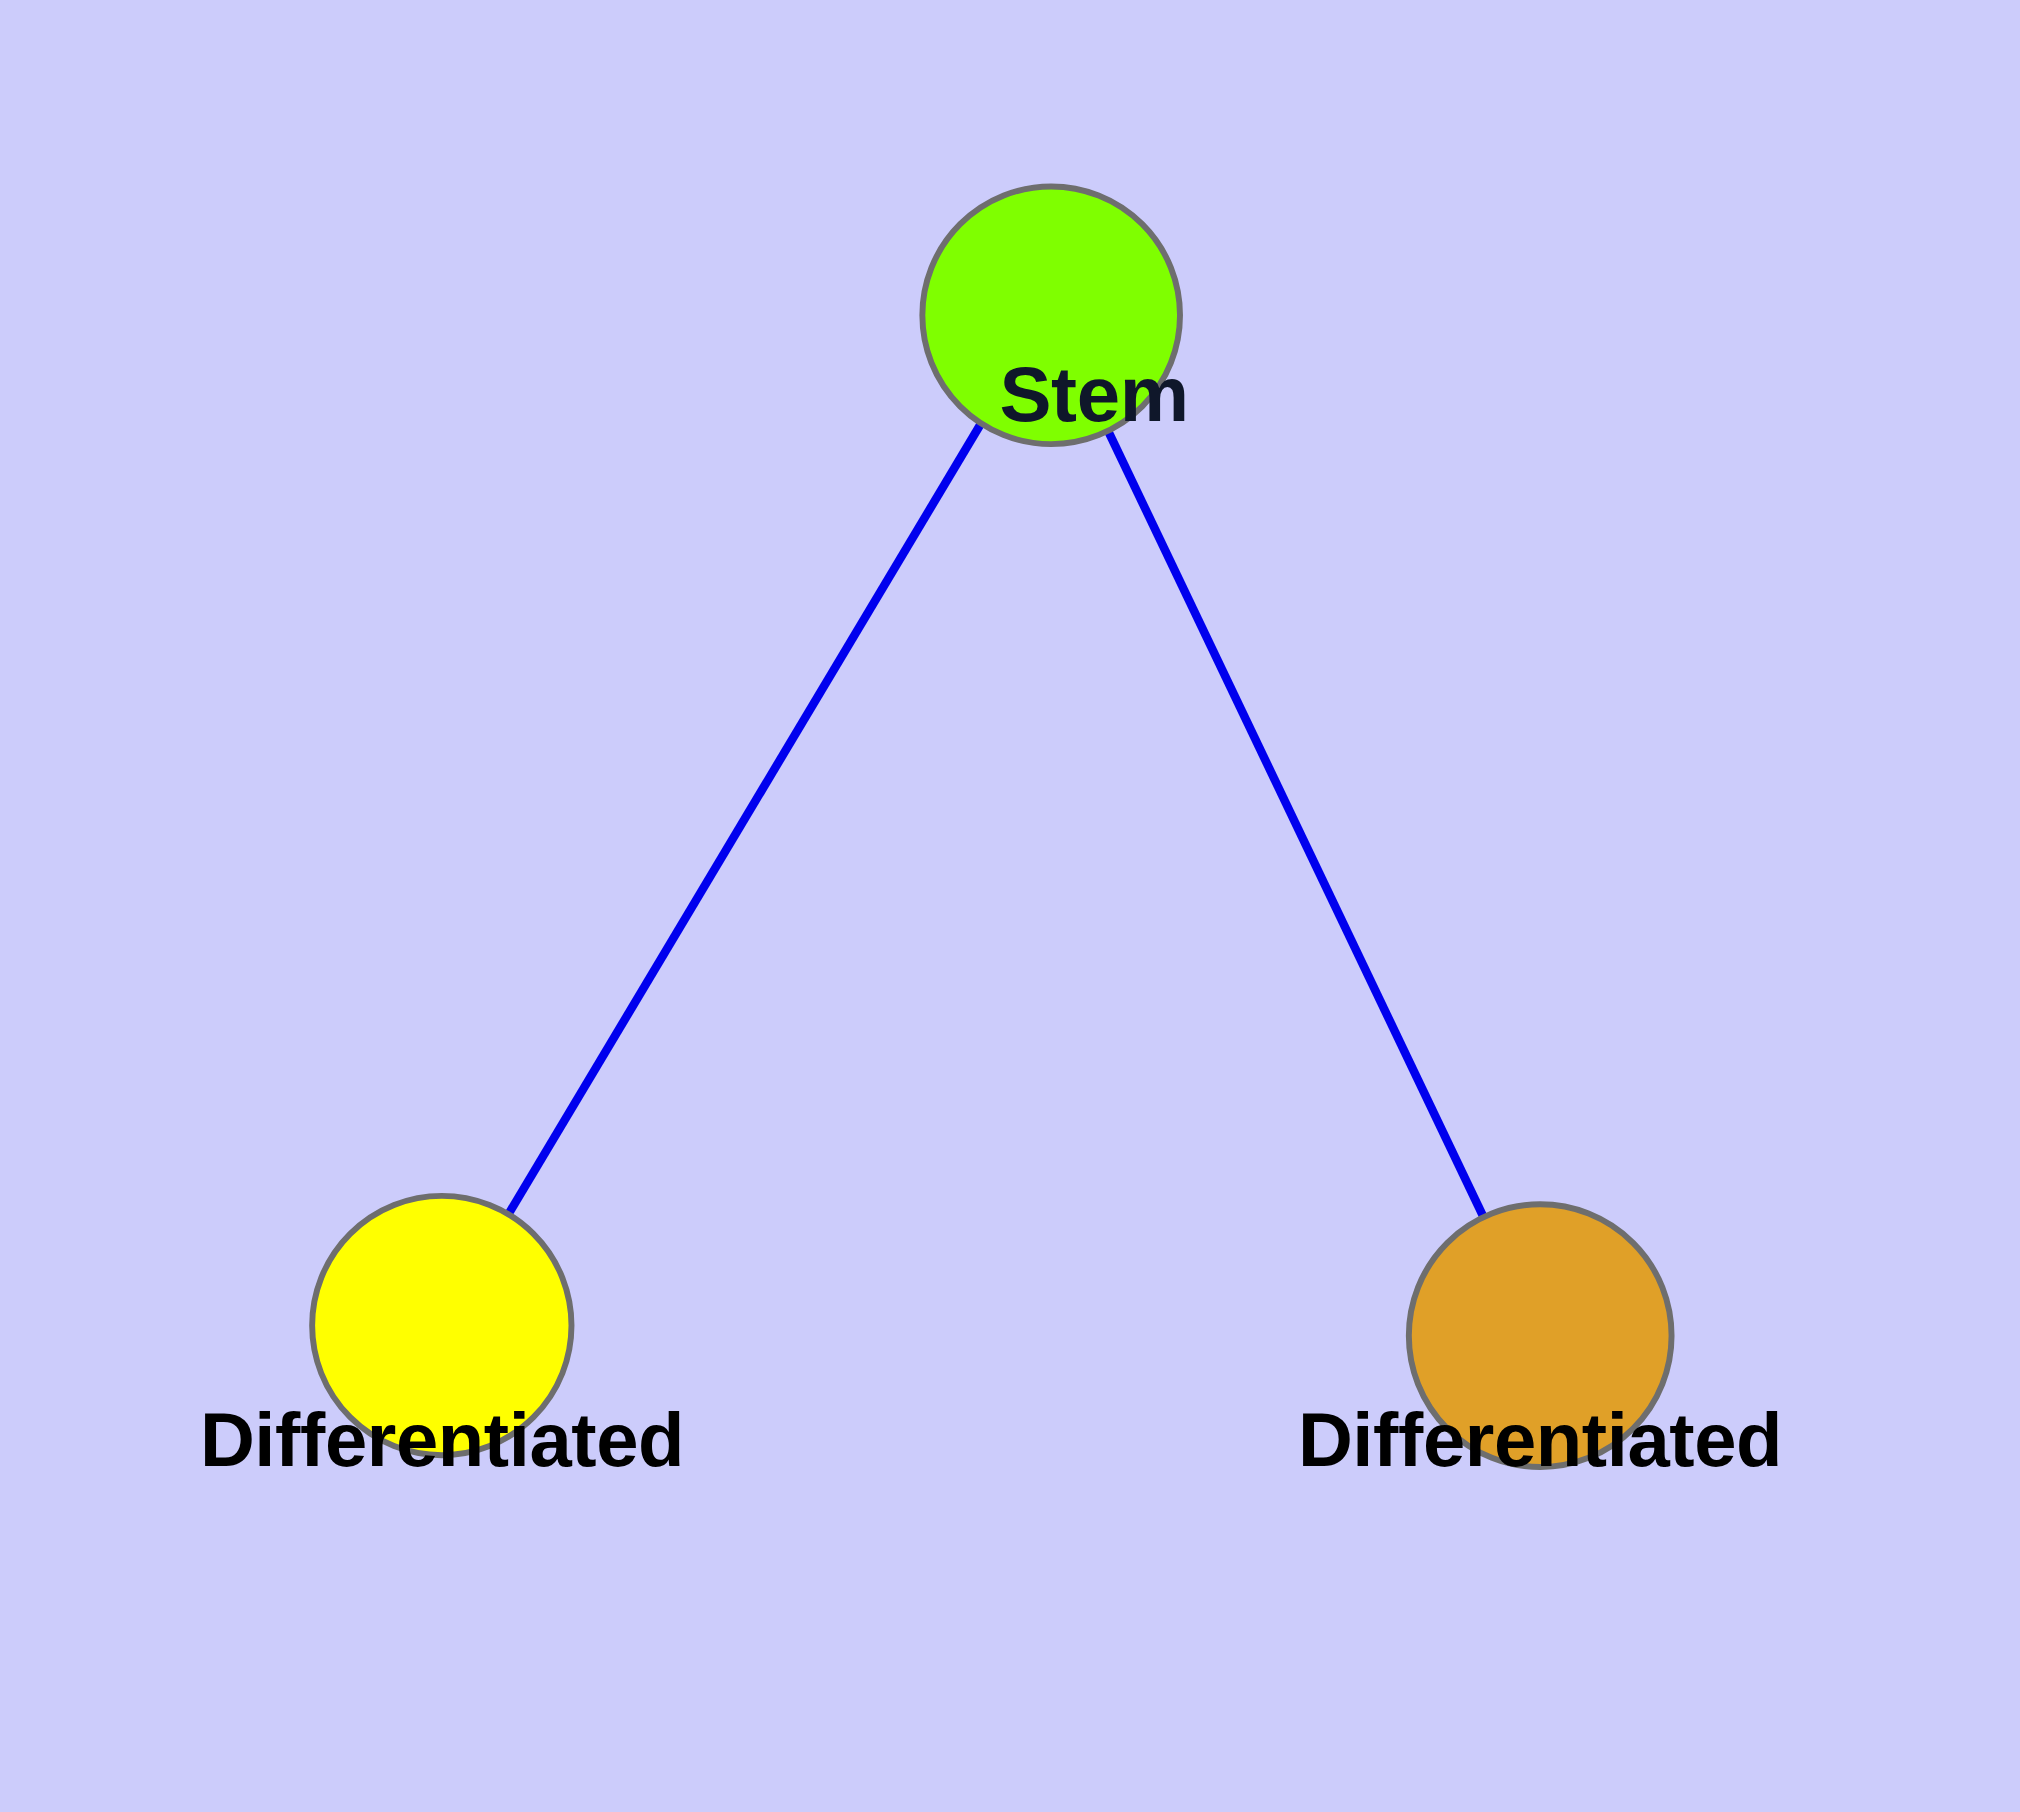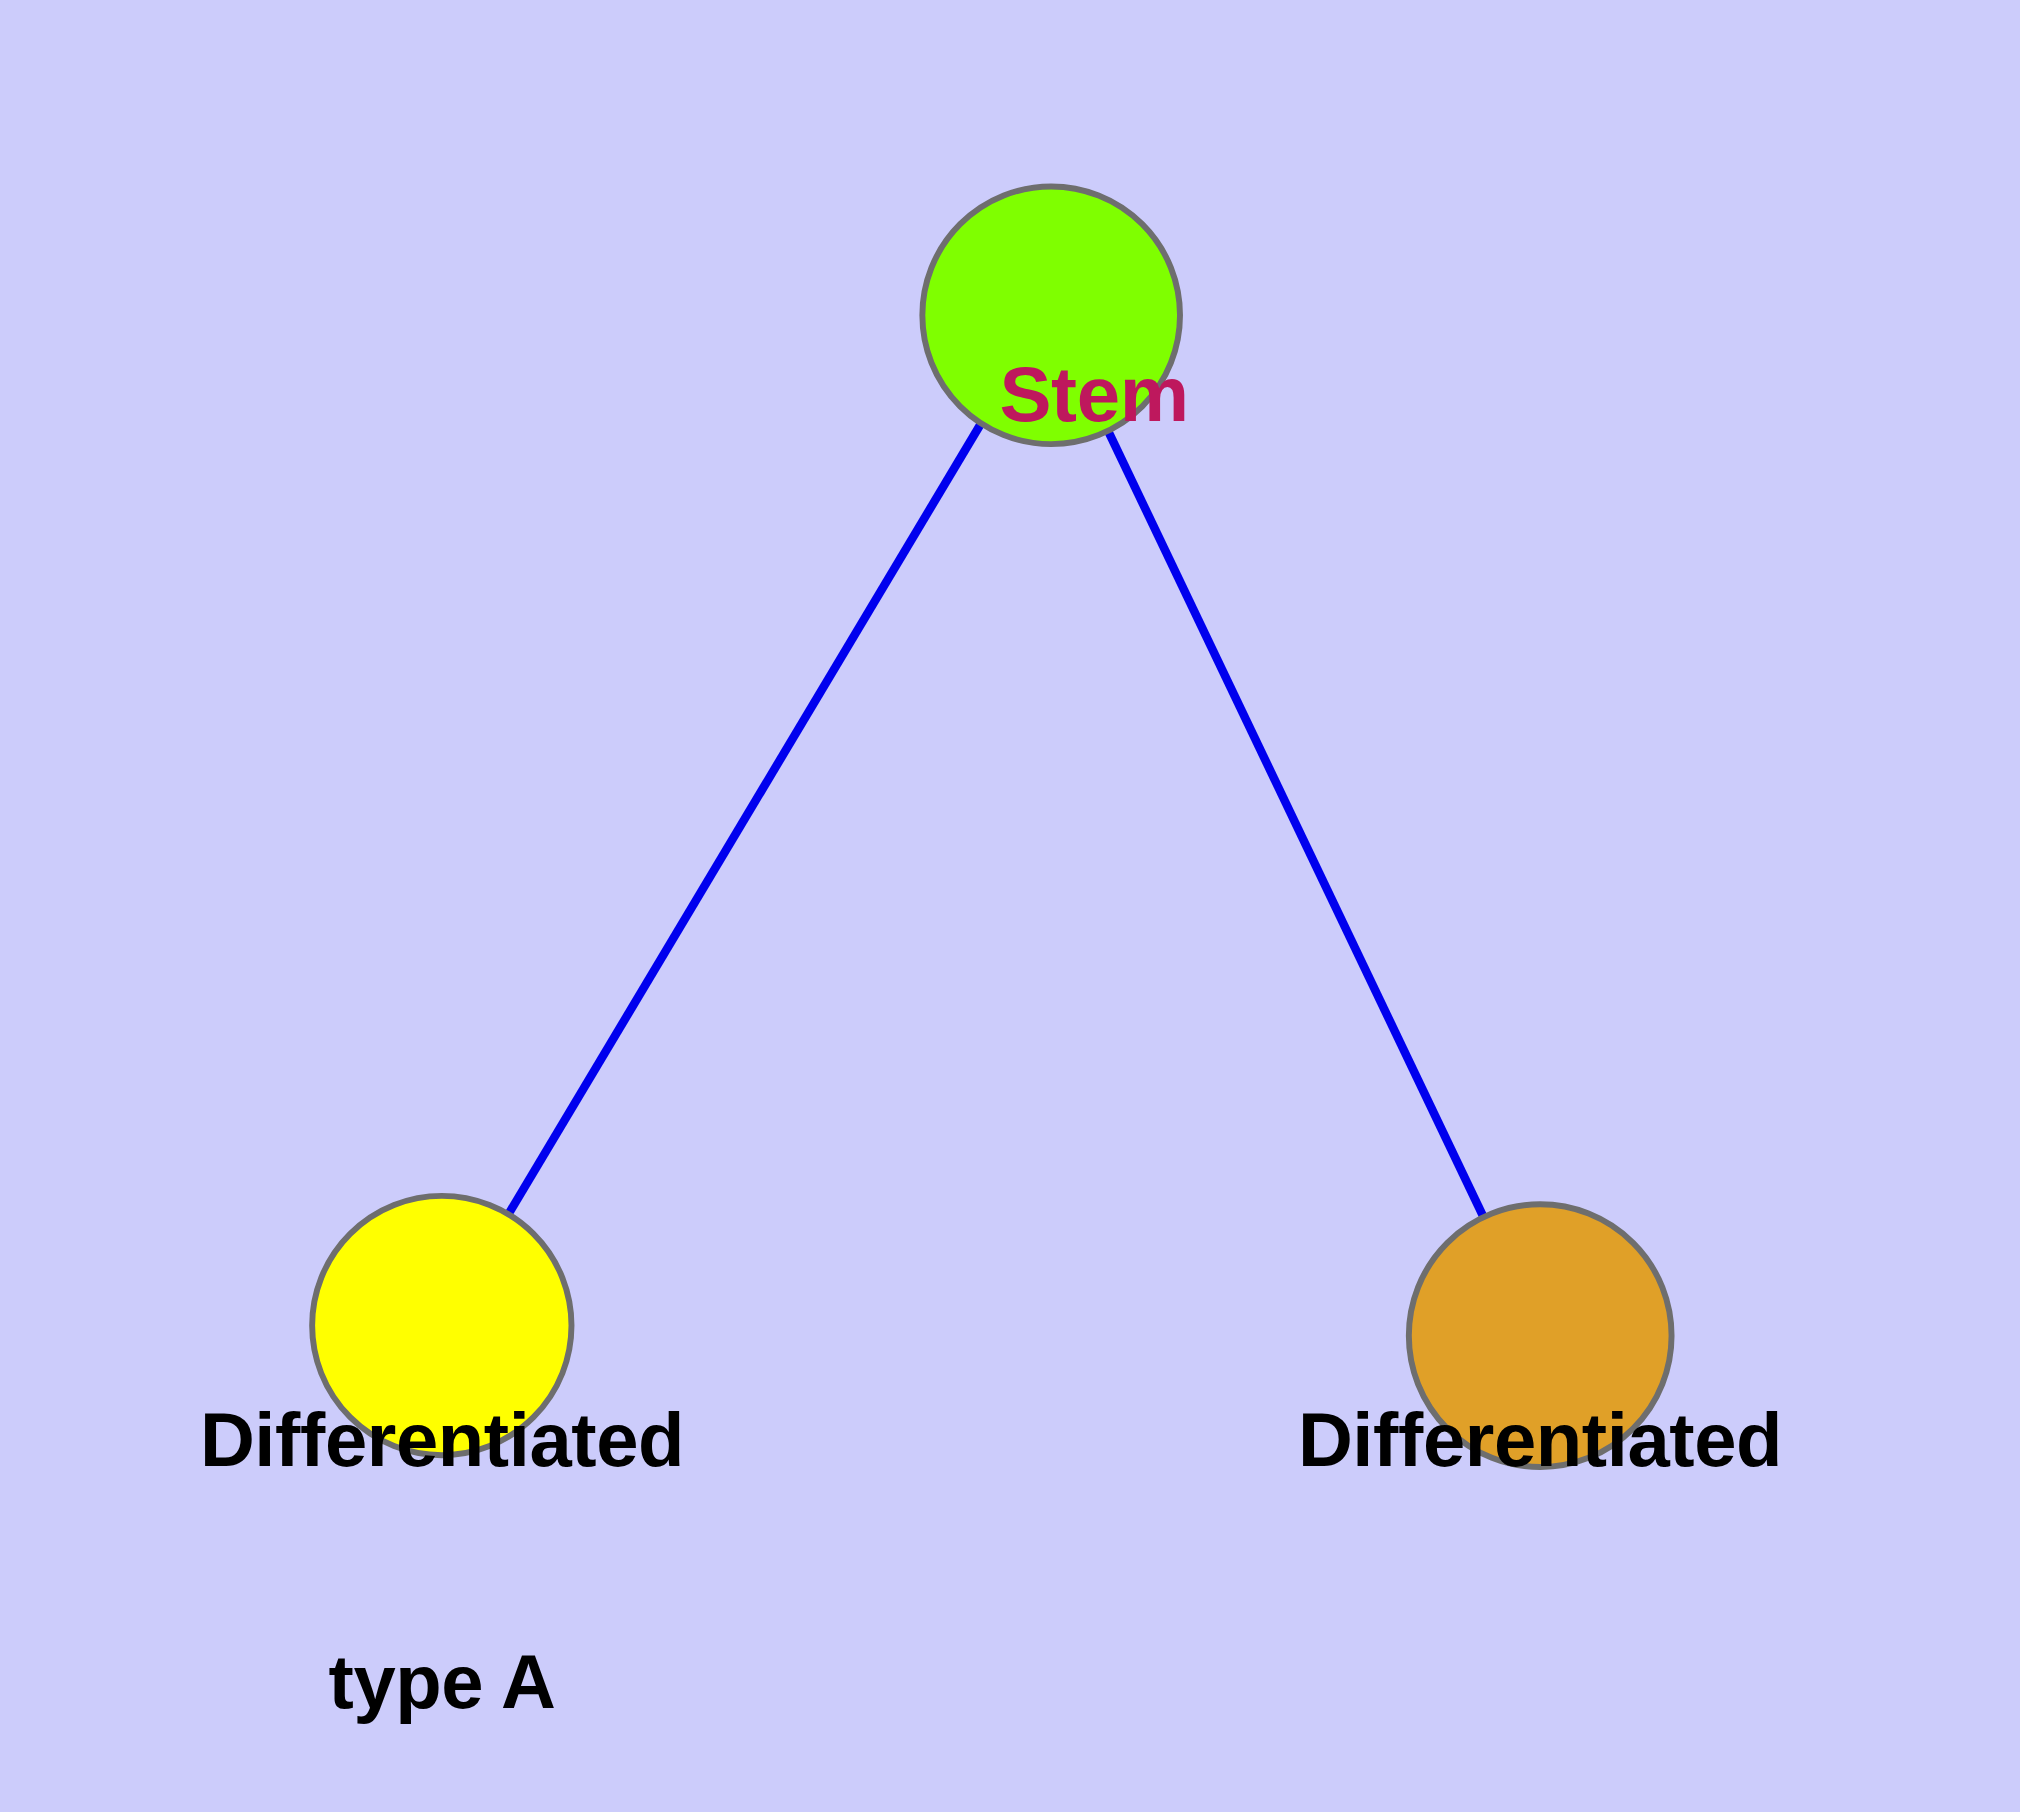--- a/index.html
+++ b/index.html
@@ -65,27 +65,26 @@
 
     <line x1="1306" y1="506" x2="1752" y2="1440" stroke="#0000ee" stroke-width="10" stroke-linecap="butt"></line>
 
     <circle cx="521" cy="1564" r="153" fill="#ffff00" stroke="#6e6e6e" stroke-width="7"></circle>
 
     <circle cx="1817" cy="1576" r="155" fill="#e0a028" stroke="#6e6e6e" stroke-width="7"></circle>
 
     <circle cx="1240" cy="372" r="152" fill="#7fff00" stroke="#6e6e6e" stroke-width="7"></circle>
   </svg>
 
-  <div class="node-label" id="label-stem" style="color: #be185d;">
+  <div class="node-label" id="label-stem" style="color: #0f172a;">
     <span>Stem</span>
   </div>
 
   <div class="node-label" id="label-diff-a" style="color: rgb(0, 0, 0);">
     <div>Differentiated</div>
-    <div>type A</div>
   </div>
 
   <div class="node-label" id="label-diff-b" style="color: rgb(0, 0, 0);">
     <div>Differentiated</div>
   </div>
 
 </div>
 
 
 </body></html>

